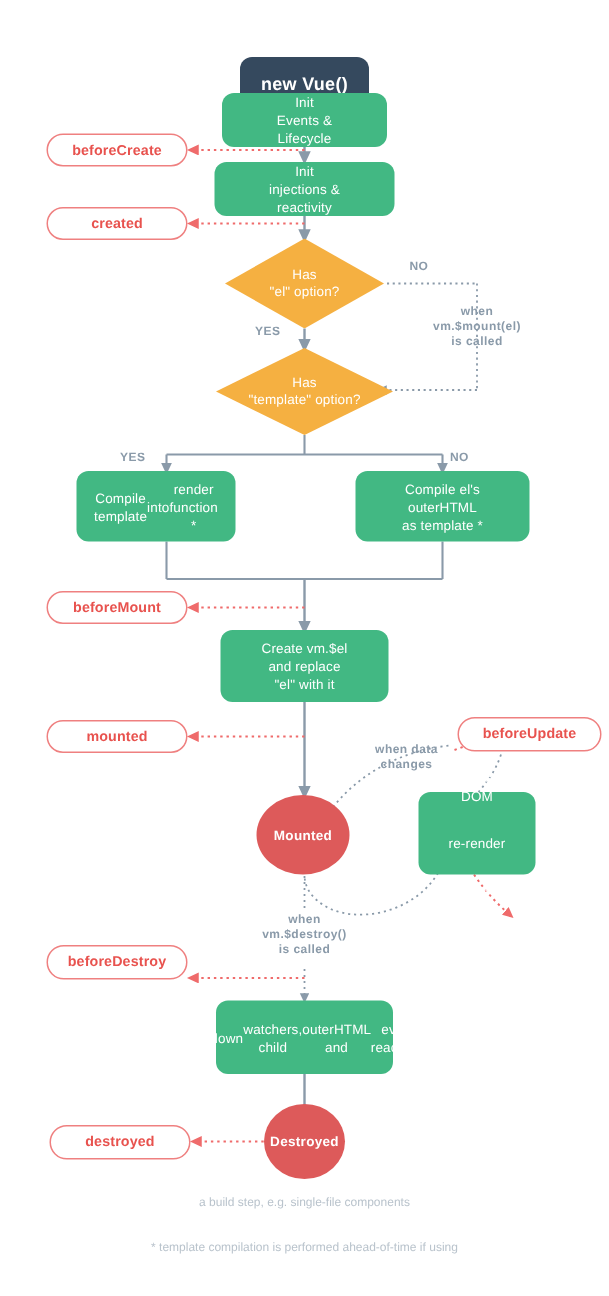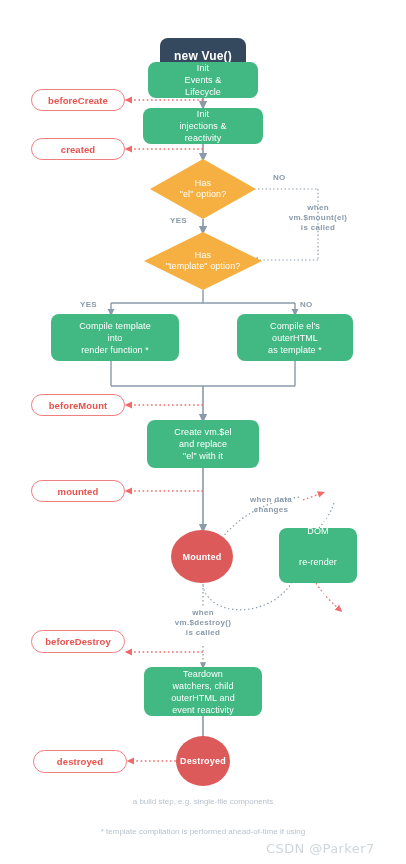--- a/index.html
+++ b/index.html
@@ -233,21 +233,21 @@
       <polygon points="59,0 118,29 59,58 0,29" fill="#f5b041"></polygon>
     </svg>
     <div class="dlabel">
       <div>
         <div>Has</div>
         <div>"template" option?</div>
       </div>
     </div>
   </div>
 
-  <div class="node box-green" style="left:51px; top:314px; width:128px; height:47px; flex-direction:column;">
+  <div class="node box-green" style="left:51px; top:314px; width:106px; height:47px; ">
     <span>Compile template</span>
     <span>into</span>
     <span>render function *</span>
   </div>
 
   <div class="node box-green" style="left:237px; top:314px; width:116px; height:47px; flex-direction:column;">
     <span>Compile el's</span>
     <span>outerHTML</span>
     <span>as template *</span>
   </div>
@@ -261,21 +261,21 @@
   <div class="node circle-red" style="left:171px; top:530px; width:62px; height:53px;">
     <span>Mounted</span>
   </div>
 
   <div class="node box-green" style="left:279px; top:528px; width:78px; height:55px; flex-direction:column;gap:19px;">
     <span>Virtual DOM</span>
     <span>re-render</span>
     <span>and patch</span>
   </div>
 
-  <div class="node box-green" style="left:144px; top:667px; width:118px; height:49px; flex-direction:column;">
+  <div class="node box-green" style="left:144px; top:667px; width:118px; height:49px; flex-direction:row;">
     <span>Teardown</span>
     <span>watchers, child</span>
     <span>outerHTML and</span>
     <span>event reactivity</span>
   </div>
 
   <div class="node circle-red" style="left:176px; top:736px; width:54px; height:50px;">
     <span>Destroyed</span>
   </div>
 
@@ -288,20 +288,23 @@
   </div>
 
   <div class="node pill" style="left:31px; top:394px; width:94px; height:22px;">
     <span>beforeMount</span>
   </div>
 
   <div class="node pill" style="left:31px; top:480px; width:94px; height:22px;">
     <span>mounted</span>
   </div>
 
+  <div class="node pill" style="left:305px; top:478px; width:96px; height:23px;">
+    <span>beforeUpdate</span>
+  </div>
 
 
   <div class="node pill" style="left:31px; top:630px; width:94px; height:23px;">
     <span>beforeDestroy</span>
   </div>
 
   <div class="node pill" style="left:33px; top:750px; width:94px; height:23px;">
     <span>destroyed</span>
   </div>
 
@@ -326,15 +329,14 @@
 
   <div class="edge-label multi" style="left:153px; top:608px; width:100px;">
     <div>when</div>
     <div>vm.$destroy()</div>
     <div>is called</div>
   </div>
 
   <div class="footnote" style="top:826px;">* template compilation is performed ahead-of-time if using</div>
   <div class="footnote" style="top:796px;">a build step, e.g. single-file components</div>
 
-  <div class="watermark" style="left:266px; top:841px;">CSDN @Parker7</div>
 
 </div>
 
 </body></html>

